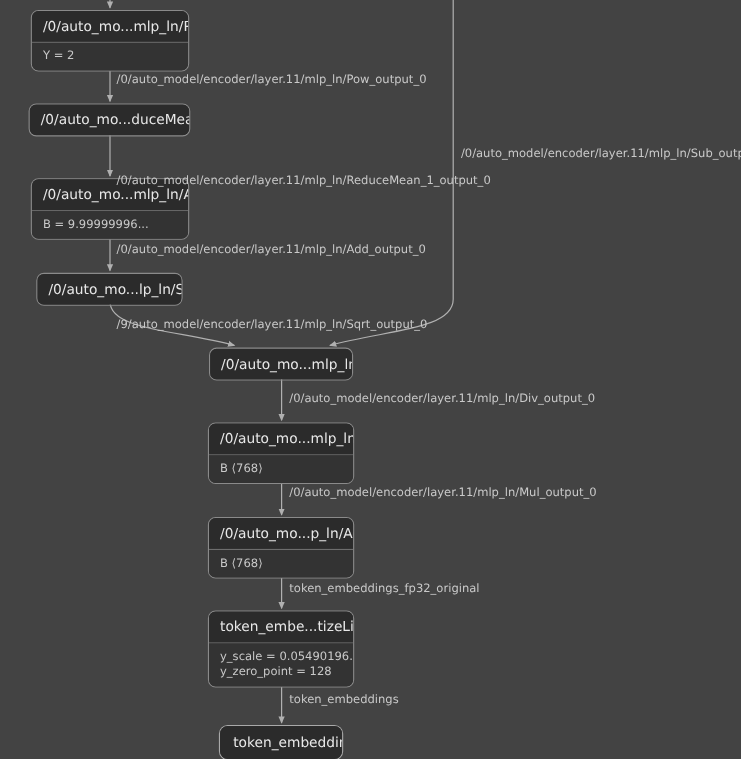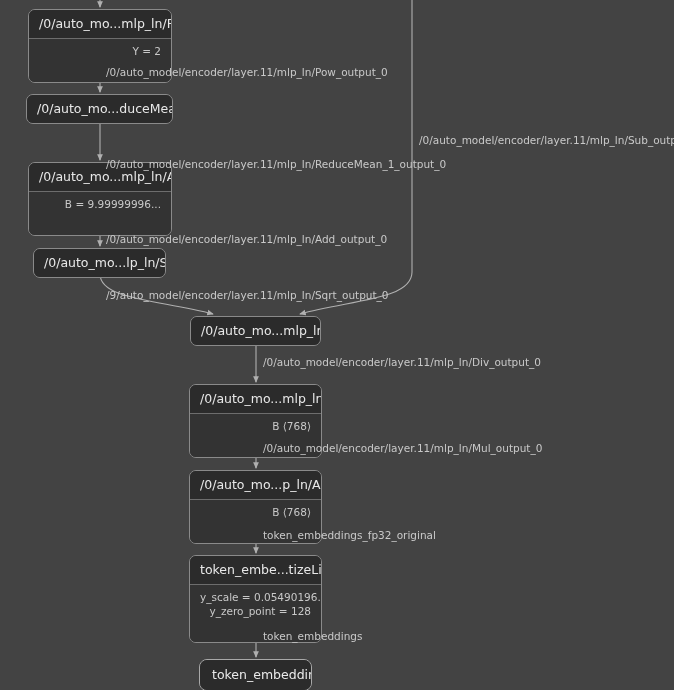--- a/index.html
+++ b/index.html
@@ -39,22 +39,21 @@
     line-height: 15px;
     padding: 6px 10px 7px 10px;
     white-space: nowrap;
   }
   .node.has-body .hdr {
     border-bottom: 1px solid #6d6d6d;
   }
   .node .body {
     box-sizing: border-box;
     background: #333333;
-    padding: 5px 10px 24px 10px;
-    text-align: right;
+    padding: 5px 10px 6px 10px;
   }
   .node .attr {
     color: #c9c9c9;
     font-size: 10.5px;
     line-height: 14px;
     white-space: nowrap;
   }
   .node.io {
     background: #333333;
     border: 1px solid #a9a9a9;
@@ -146,21 +145,21 @@
         </div>
       </div>
       <div class="node plain io" style="left: 199px; top: 659px; width: 113px;">
         <div class="hdr">token_embeddings</div>
       </div>
     </div>
   <div id="label-layer">
       <div class="edge-label" style="left: 106px; top: 66px;">/0/auto_model/encoder/layer.11/mlp_ln/Pow_output_0</div>
       <div class="edge-label" style="left: 106px; top: 134px; margin-top: 24px;">/0/auto_model/encoder/layer.11/mlp_ln/ReduceMean_1_output_0</div>
       <div class="edge-label" style="left: 419px; top: 134px;">/0/auto_model/encoder/layer.11/mlp_ln/Sub_output_0</div>
-      <div class="edge-label" style="left: 106px; top: 221px; margin-top: 12px;">/0/auto_model/encoder/layer.11/mlp_ln/Add_output_0</div>
+      <div class="edge-label" style="left: 106px; top: 221px;">/0/auto_model/encoder/layer.11/mlp_ln/Add_output_0</div>
       <div class="edge-label" style="left: 106px; top: 289px;">/9/auto_model/encoder/layer.11/mlp_ln/Sqrt_output_0</div>
       <div class="edge-label" style="left: 263px; top: 356px; text-align: right;">/0/auto_model/encoder/layer.11/mlp_ln/Div_output_0</div>
       <div class="edge-label" style="left: 263px; top: 442px;">/0/auto_model/encoder/layer.11/mlp_ln/Mul_output_0</div>
       <div class="edge-label" style="left: 263px; top: 529px;">token_embeddings_fp32_original</div>
       <div class="edge-label" style="left: 263px; top: 630px;">token_embeddings</div>
     </div>
 
 </div>
 
 </body></html>

